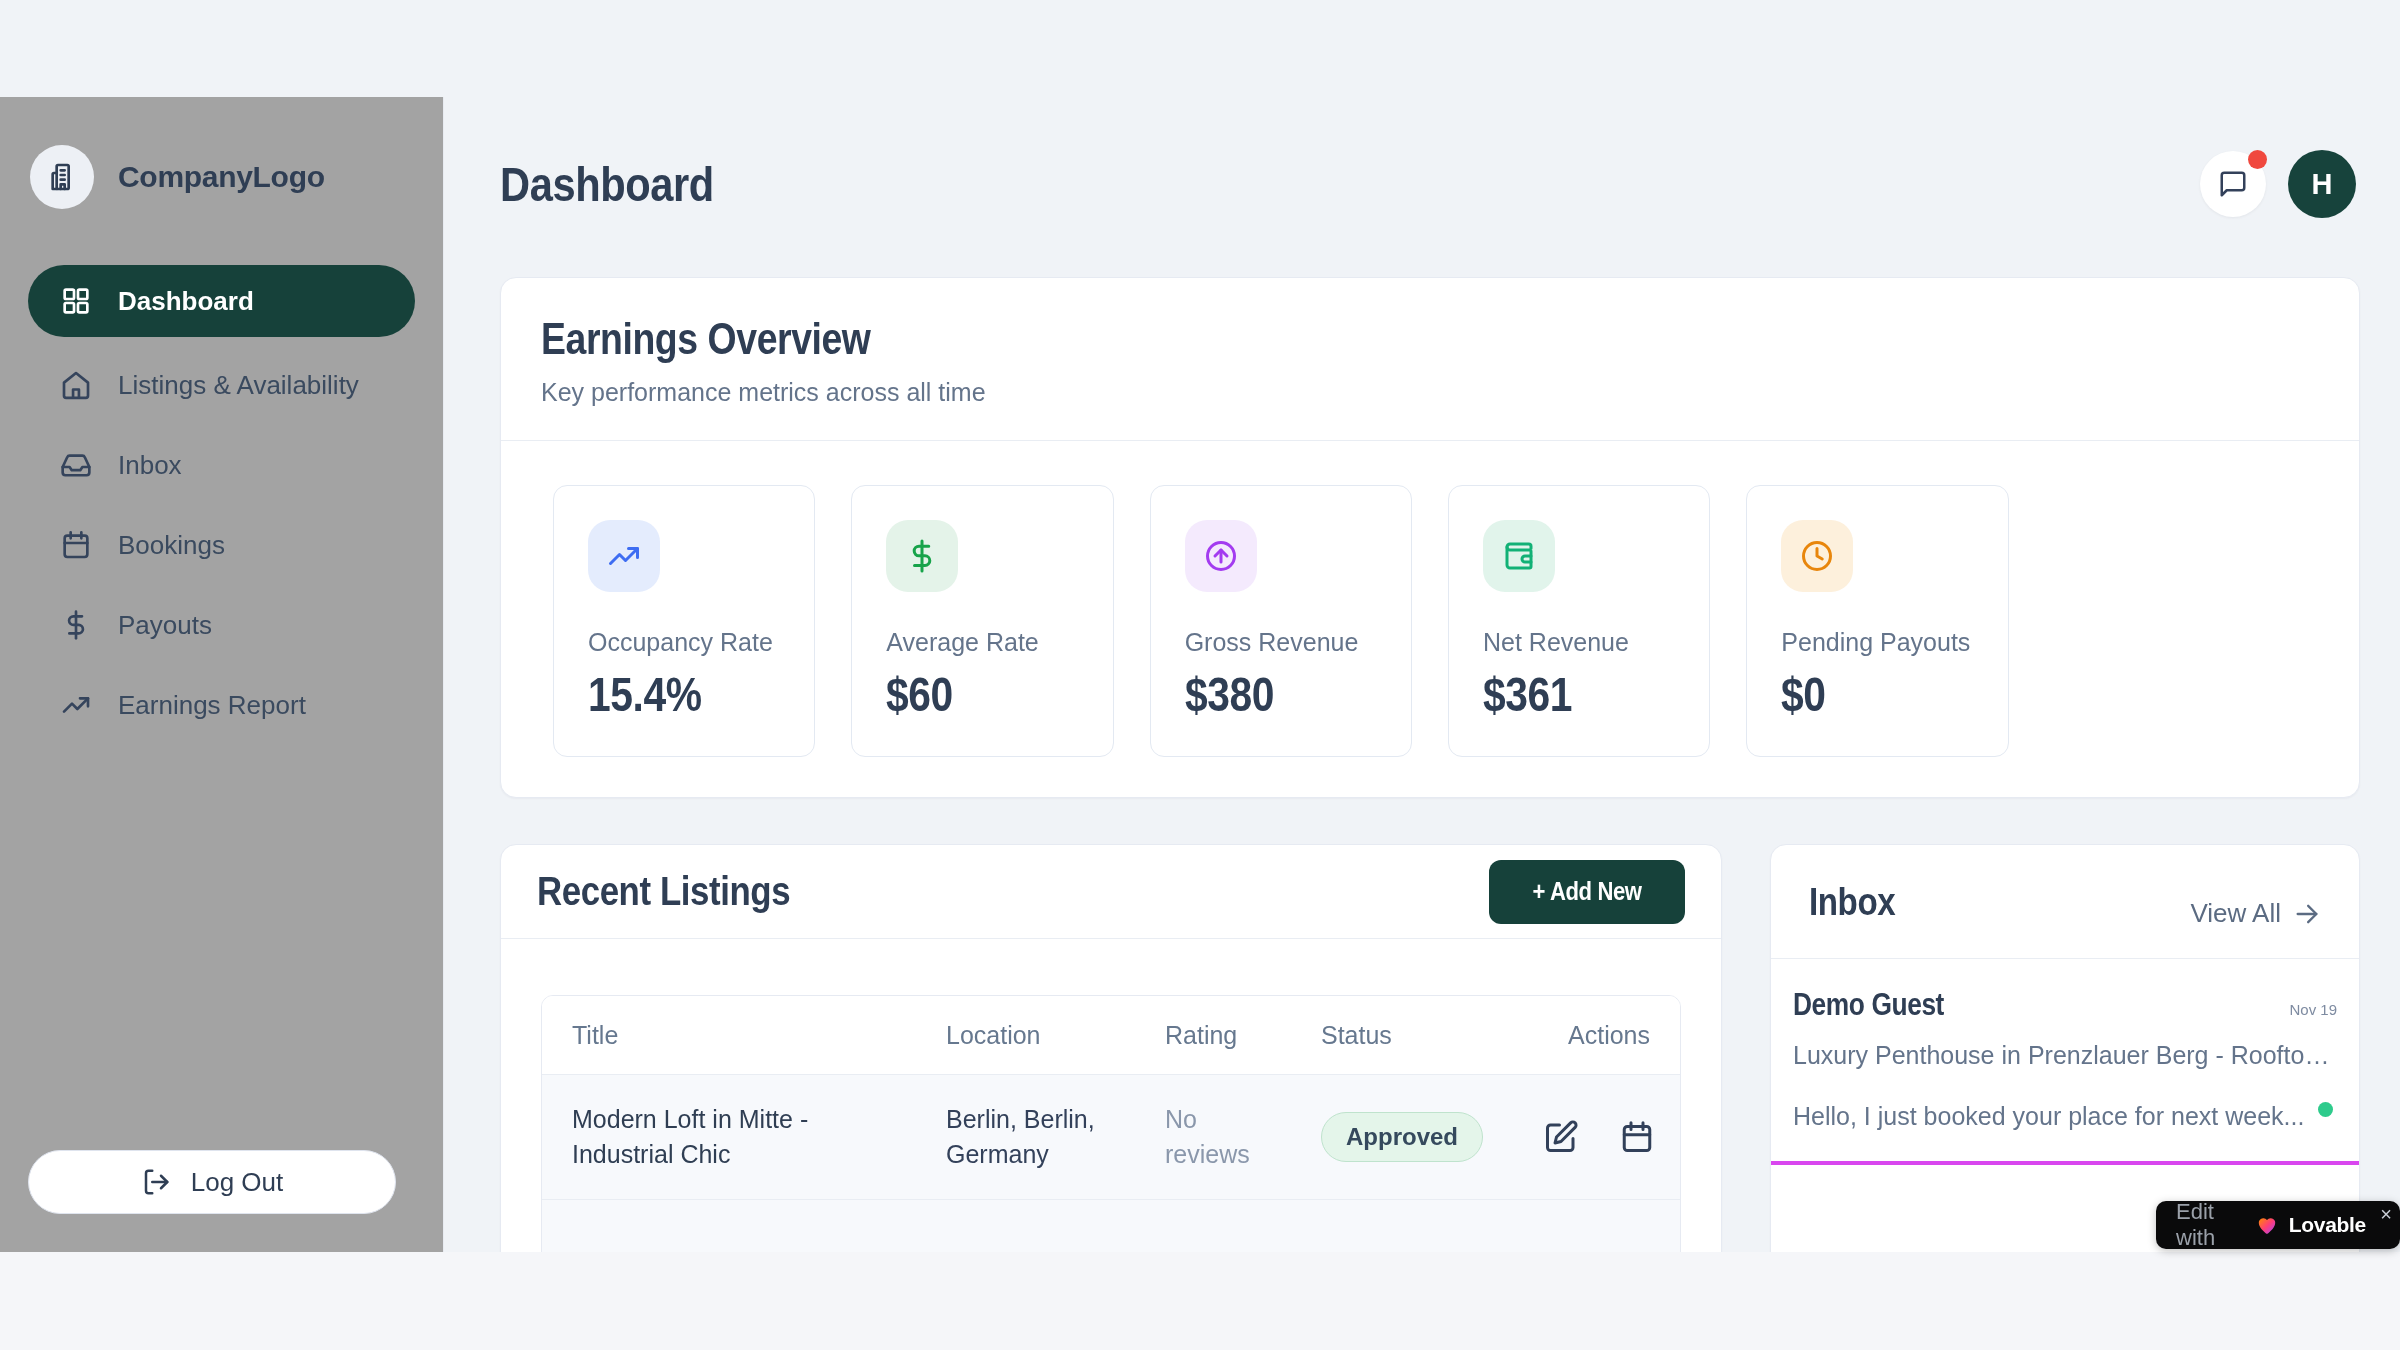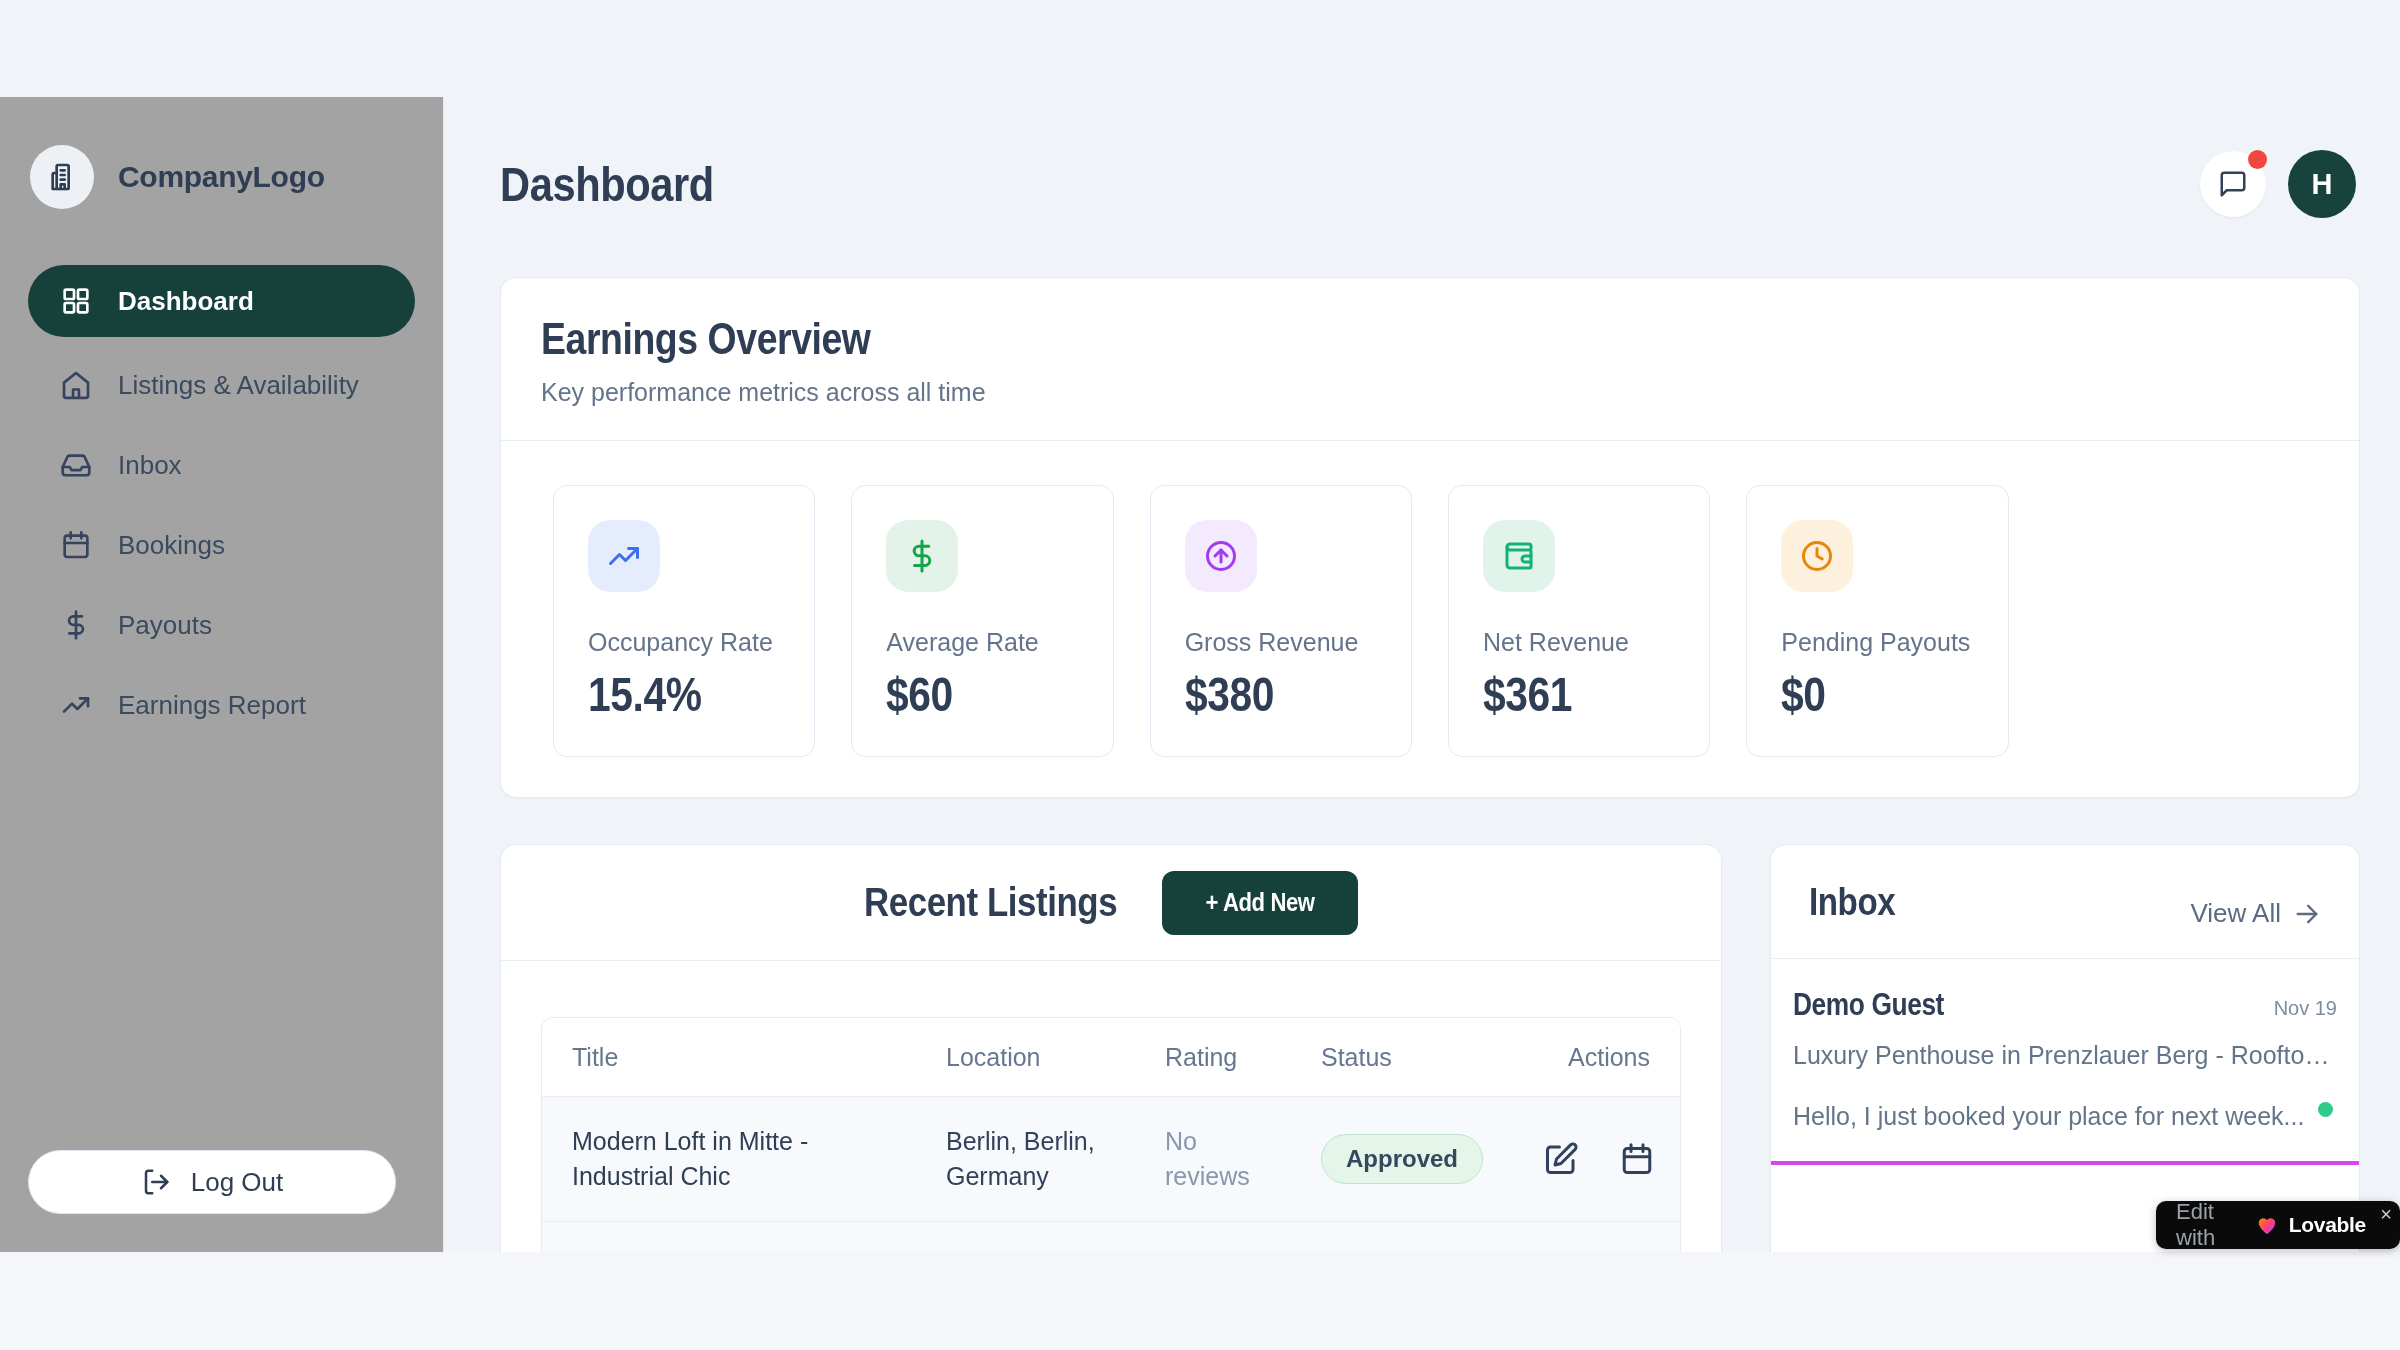--- a/index.html
+++ b/index.html
@@ -89,22 +89,22 @@
   .m2 .tile { background:#f4eafd; color:#a33bf0; }
   .m3 .tile { background:#e1f4eb; color:#12b176; }
   .m4 .tile { background:#fdf0dc; color:#e8860c; }
   .m5 .tile { background:#e9edf2; color:#32415a; }
   .metric-label { margin-top:36px; font-size:25px; color:#64748b; }
   .metric-value { margin-top:10px; font-size:48px; }
 
   
   .listings-card { left:500px; top:844px; width:1222px; height:620px; }
   .list-head {
-    height:116px; padding:0 60px; display:flex; align-items:center;
-    justify-content:center; border-bottom:1px solid #e9edf3;
+    height:94px; padding:0 36px; display:flex; align-items:center;
+    justify-content:space-between; border-bottom:1px solid #e9edf3;
   }
   .list-title { font-size:41px; }
   .add-btn {
     height:64px; padding:0 34px; background:#16413a; color:#fff; border:none;
     border-radius:12px; font-size:26px; font-weight:700; display:flex;
     align-items:center; justify-content:center; cursor:pointer;
     font-family:"Liberation Sans", sans-serif;
   }
   .table { margin:56px 40px 0 40px; border:1px solid #e6eaf2; border-radius:12px; overflow:hidden; }
   .tgrid { display:grid; grid-template-columns:374px 219px 156px 220px 1fr; align-items:center; }
@@ -132,21 +132,21 @@
   .inbox-head {
     height:114px; padding:0 38px; display:flex; align-items:center;
     justify-content:space-between; border-bottom:1px solid #e9edf3;
   }
   .inbox-title { font-size:39px; }
   .view-all { display:flex; align-items:center; gap:12px; color:#5b6b82; font-size:26px; cursor:pointer;margin-top:24px; }
   .view-all svg { width:28px; height:28px; }
   .message { padding:28px 22px 30px 22px; border-bottom:4px solid #d946ef; cursor:pointer; }
   .msg-top { display:flex; justify-content:space-between; align-items:baseline; }
   .msg-sender { font-size:31px; }
-  .msg-date { font-size:20px; color:#7e8ba1; }
+  .msg-date { font-size:15px; color:#7e8ba1; }
   .msg-subject {
     margin-top:18px; font-size:25px; color:#64748b;
     white-space:nowrap; overflow:hidden; text-overflow:ellipsis;
   }
   .preview-row { margin-top:32px; display:flex; align-items:flex-start; }
   .msg-preview {
     font-size:25px; color:#64748b; white-space:nowrap; overflow:hidden;
     text-overflow:ellipsis; flex:0 1 auto;
   }
   .unread-dot { width:15px; height:15px; border-radius:50%; background:#2ecb8c; margin-left:14px; flex:none; }

